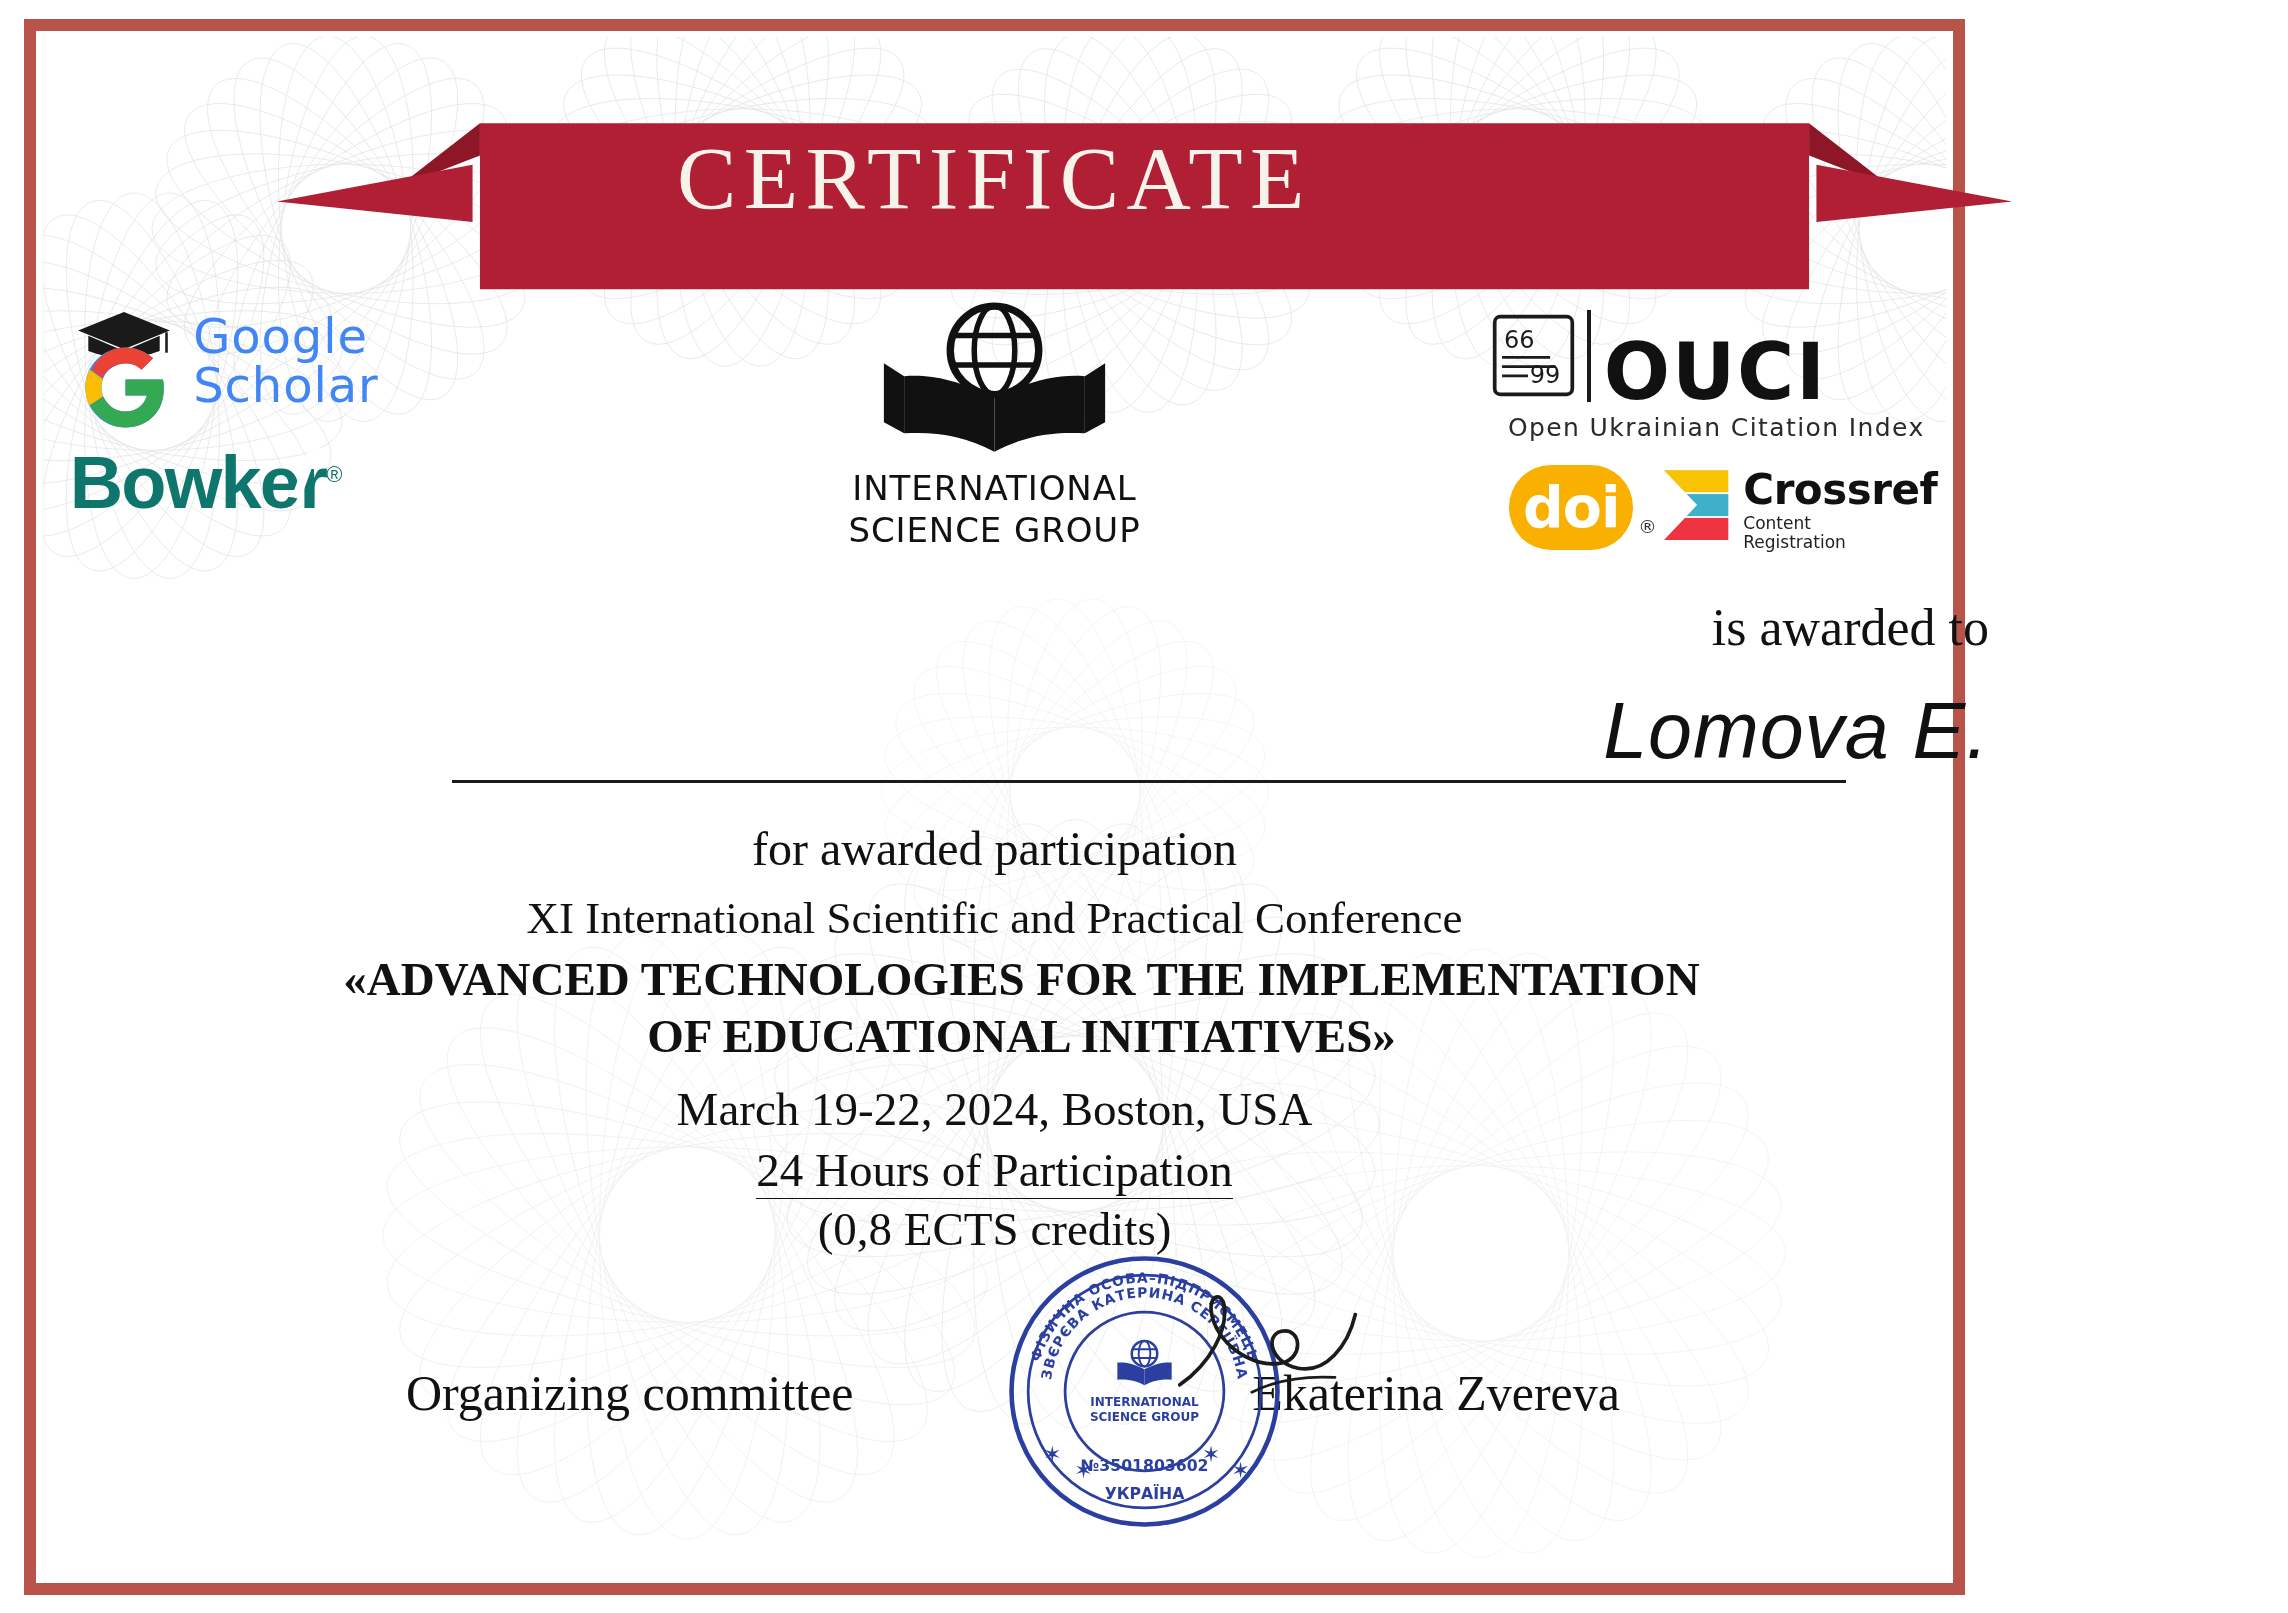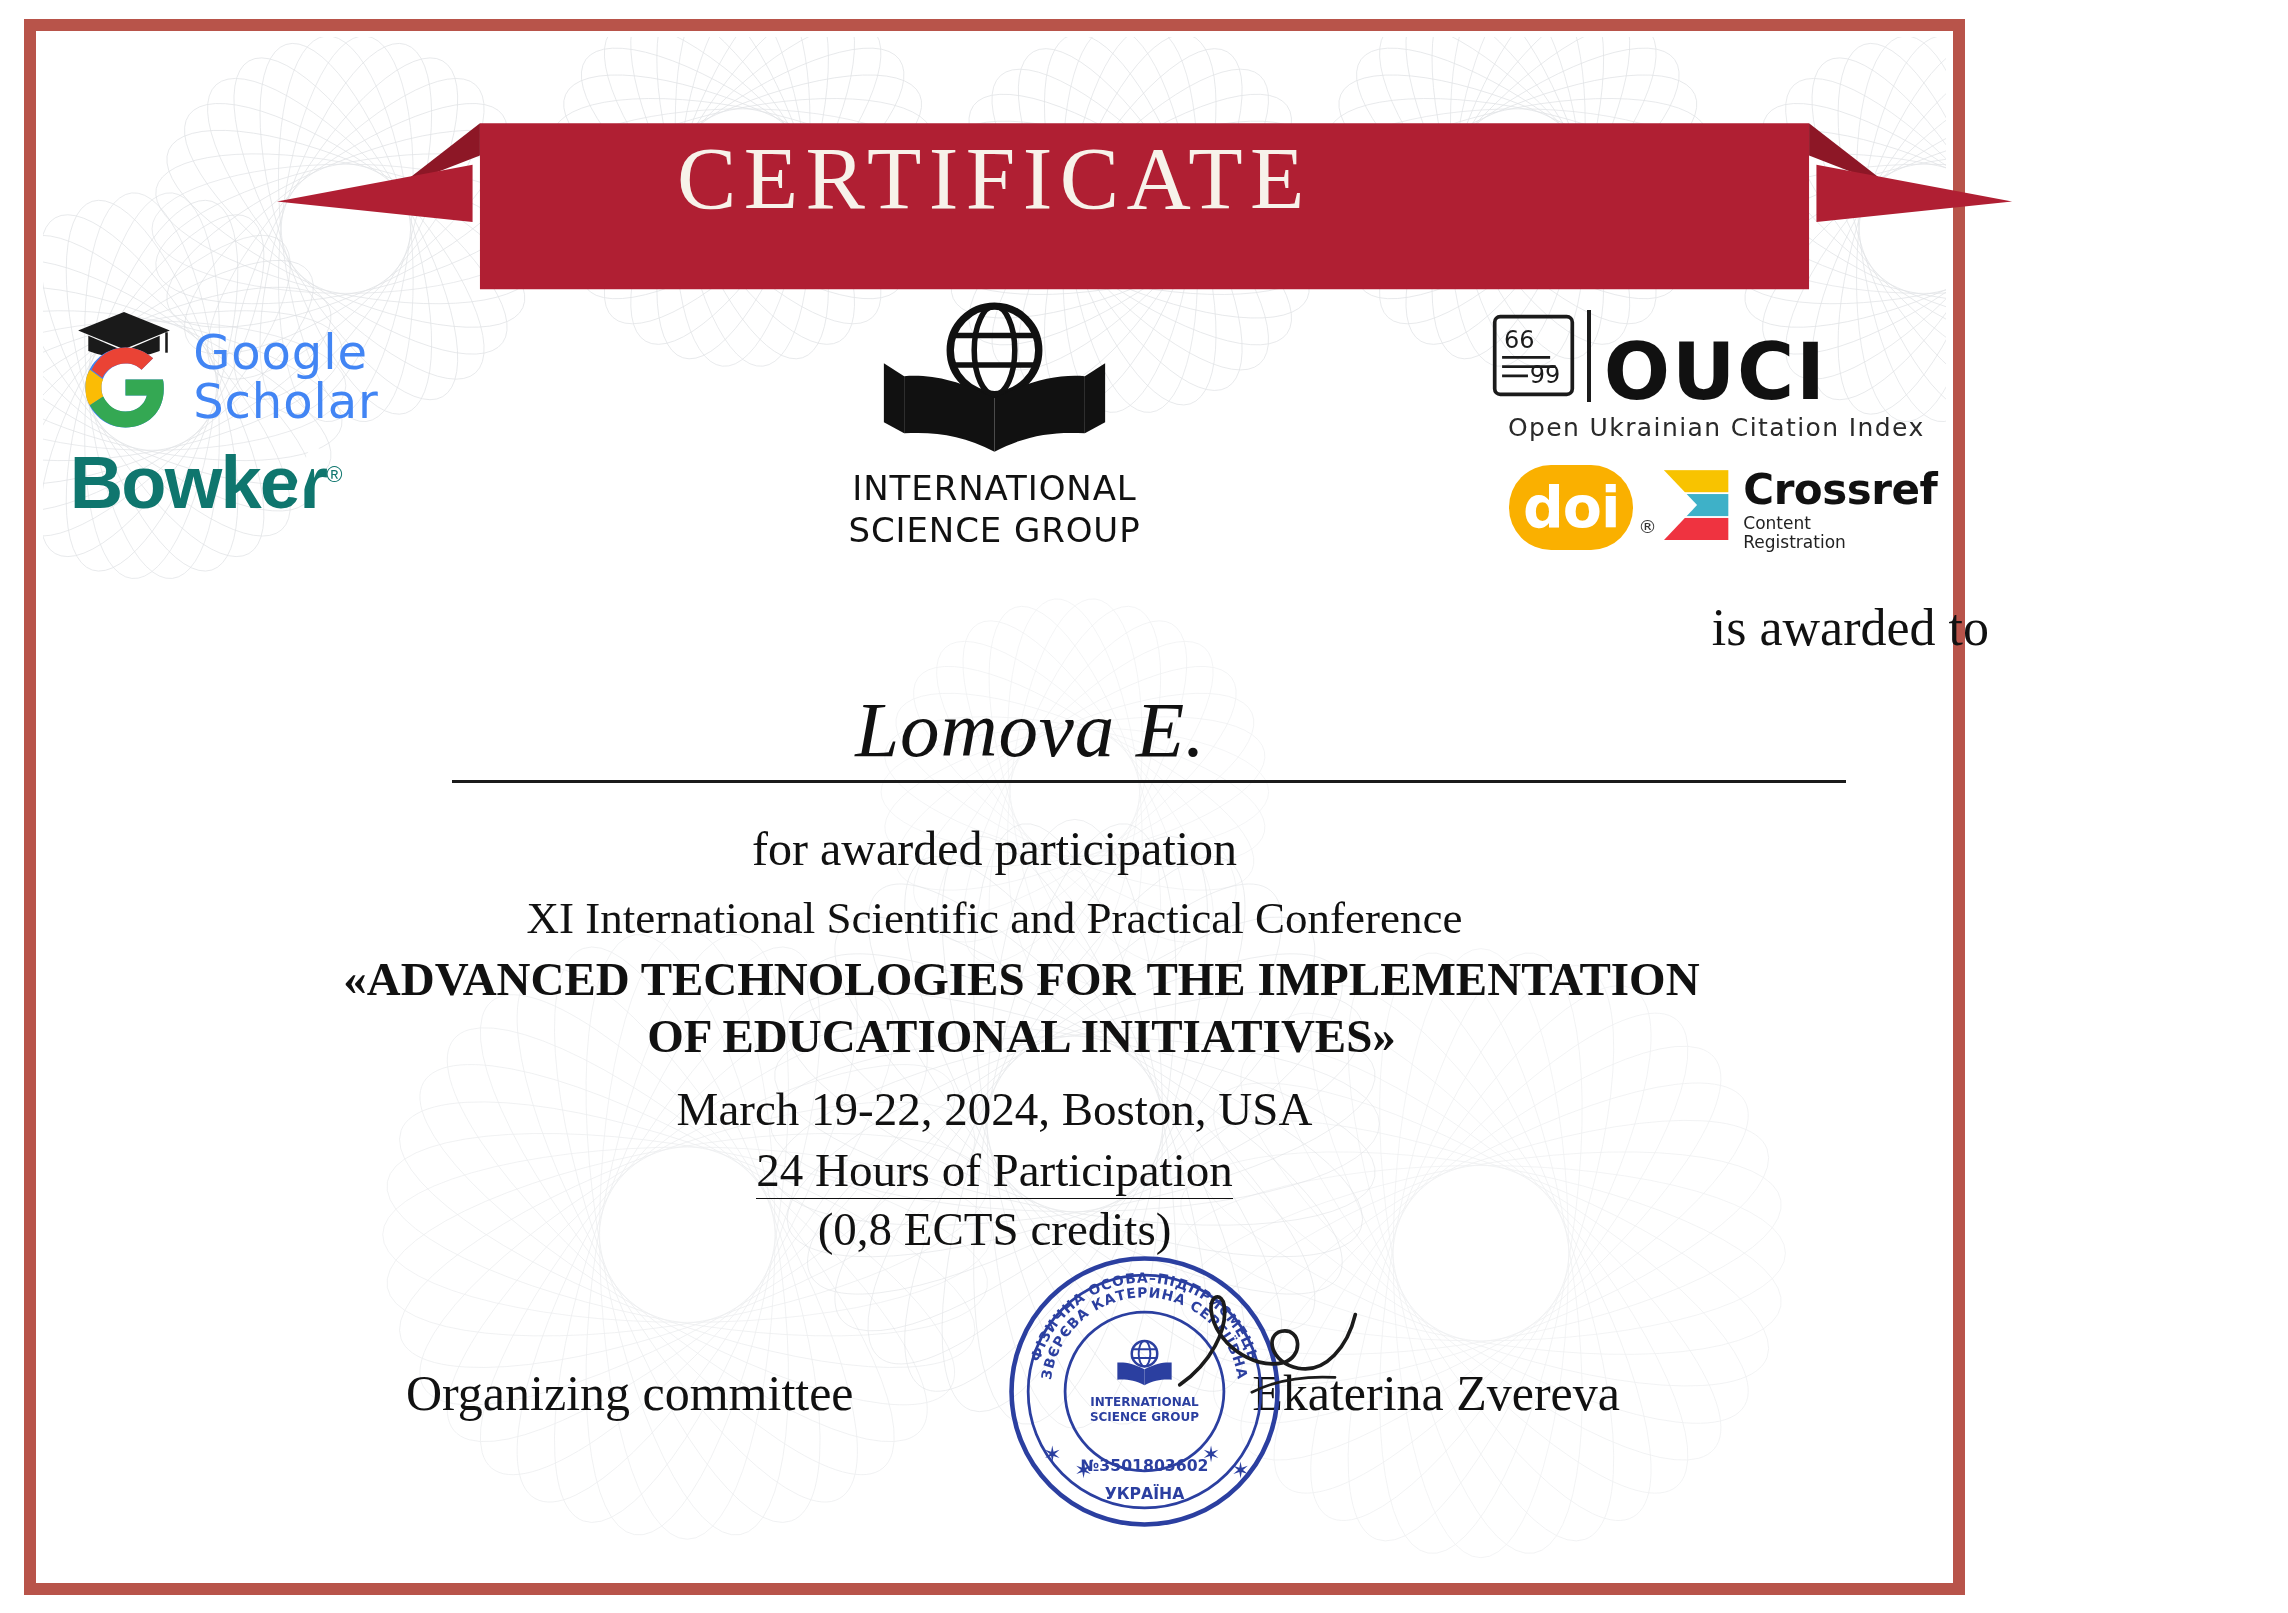--- a/index.html
+++ b/index.html
@@ -107,21 +107,21 @@
   .gs-g {
     position: absolute;
     left: 16.6px;
     top: 39px;
     width: 89px;
     height: 89px;
   }
   .gs-words {
     position: absolute;
     left: 129px;
-    top: 24px;
+    top: 8px;
     font-family: "DejaVu Sans", sans-serif;
     font-size: 48px;
     line-height: 1.02;
     letter-spacing: 0.9px;
   }
   .gs-words .l1 { color: #4285f4; }
   .gs-words .l2 { color: #4285f4; }
   .bowker {
     position: absolute;
     left: 5.5px;
@@ -278,28 +278,27 @@
     width: 100%;
     text-align: right;
     font-size: 52px;
     color: #111;
   }
   .recipient {
     position: absolute;
     left: 0;
     top: 685px;
     width: 100%;
-    text-align: center;
-    font-family: Liberation Serif, serif;
+    text-align: right;
+    font-family: Liberation Sans, sans-serif;
     font-style: italic;
     font-size: 79px;
     font-weight: 500;
     color: #111;
     letter-spacing: 0.9px;
-    margin-left: 36px;
   }
   .recipient-rule {
     position: absolute;
     left: 452px;
     top: 780px;
     width: 1394px;
     height: 2.8px;
     background: #1b1b1b;
   }
   .for-participation {

